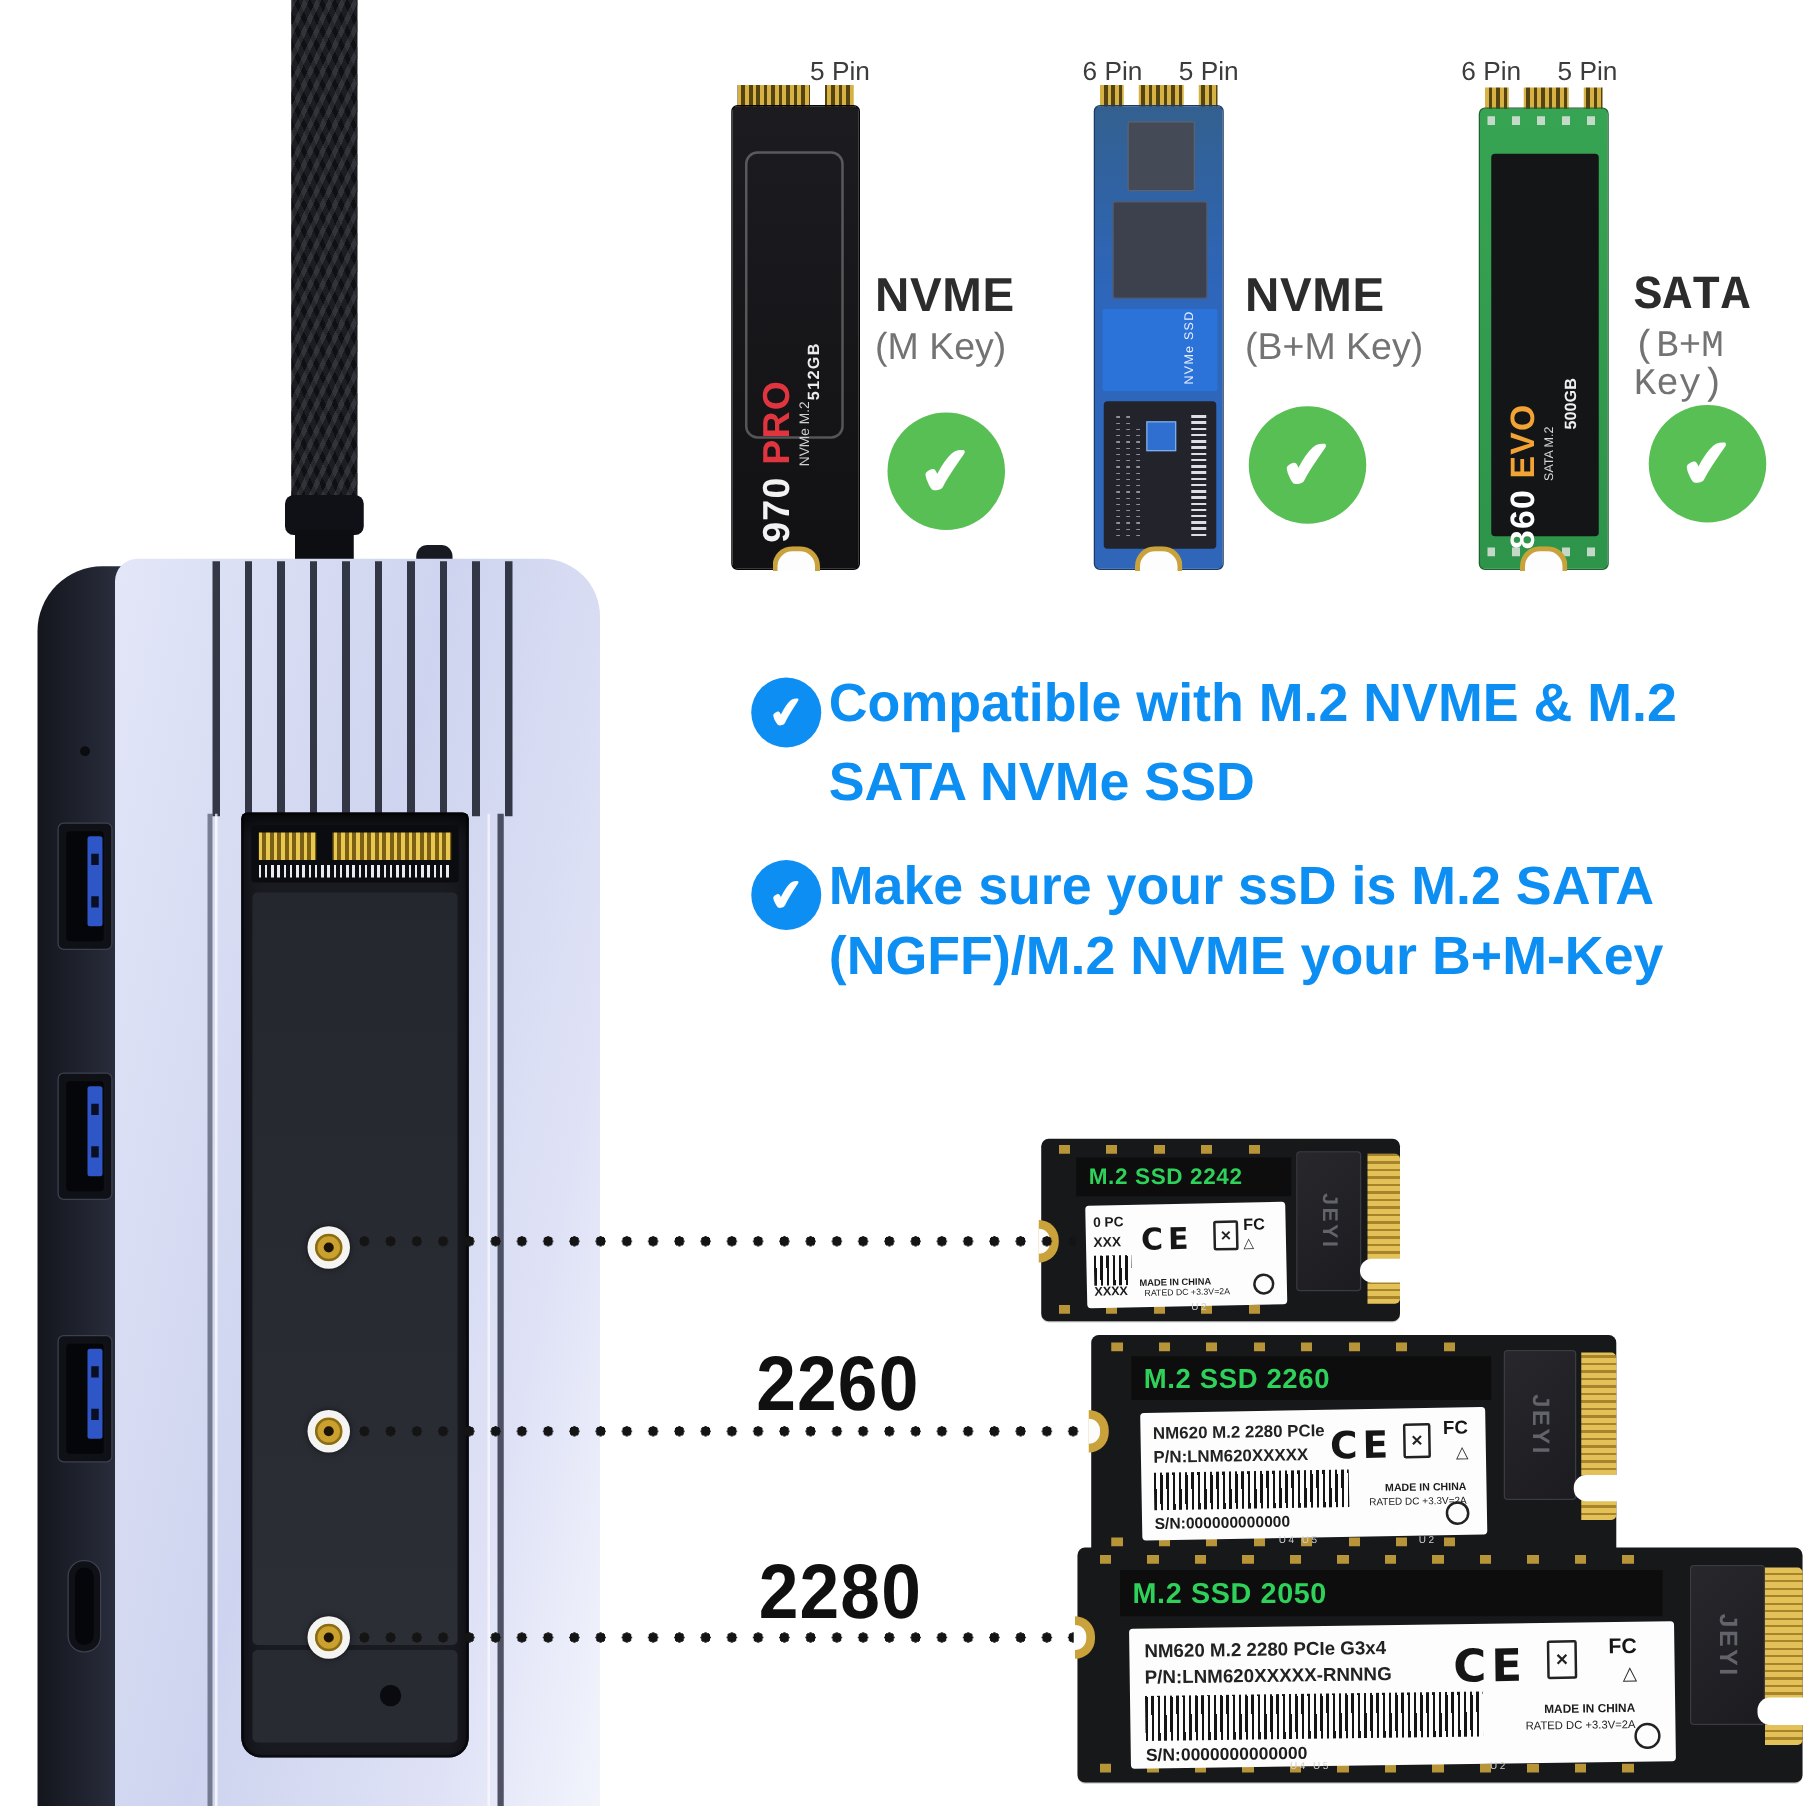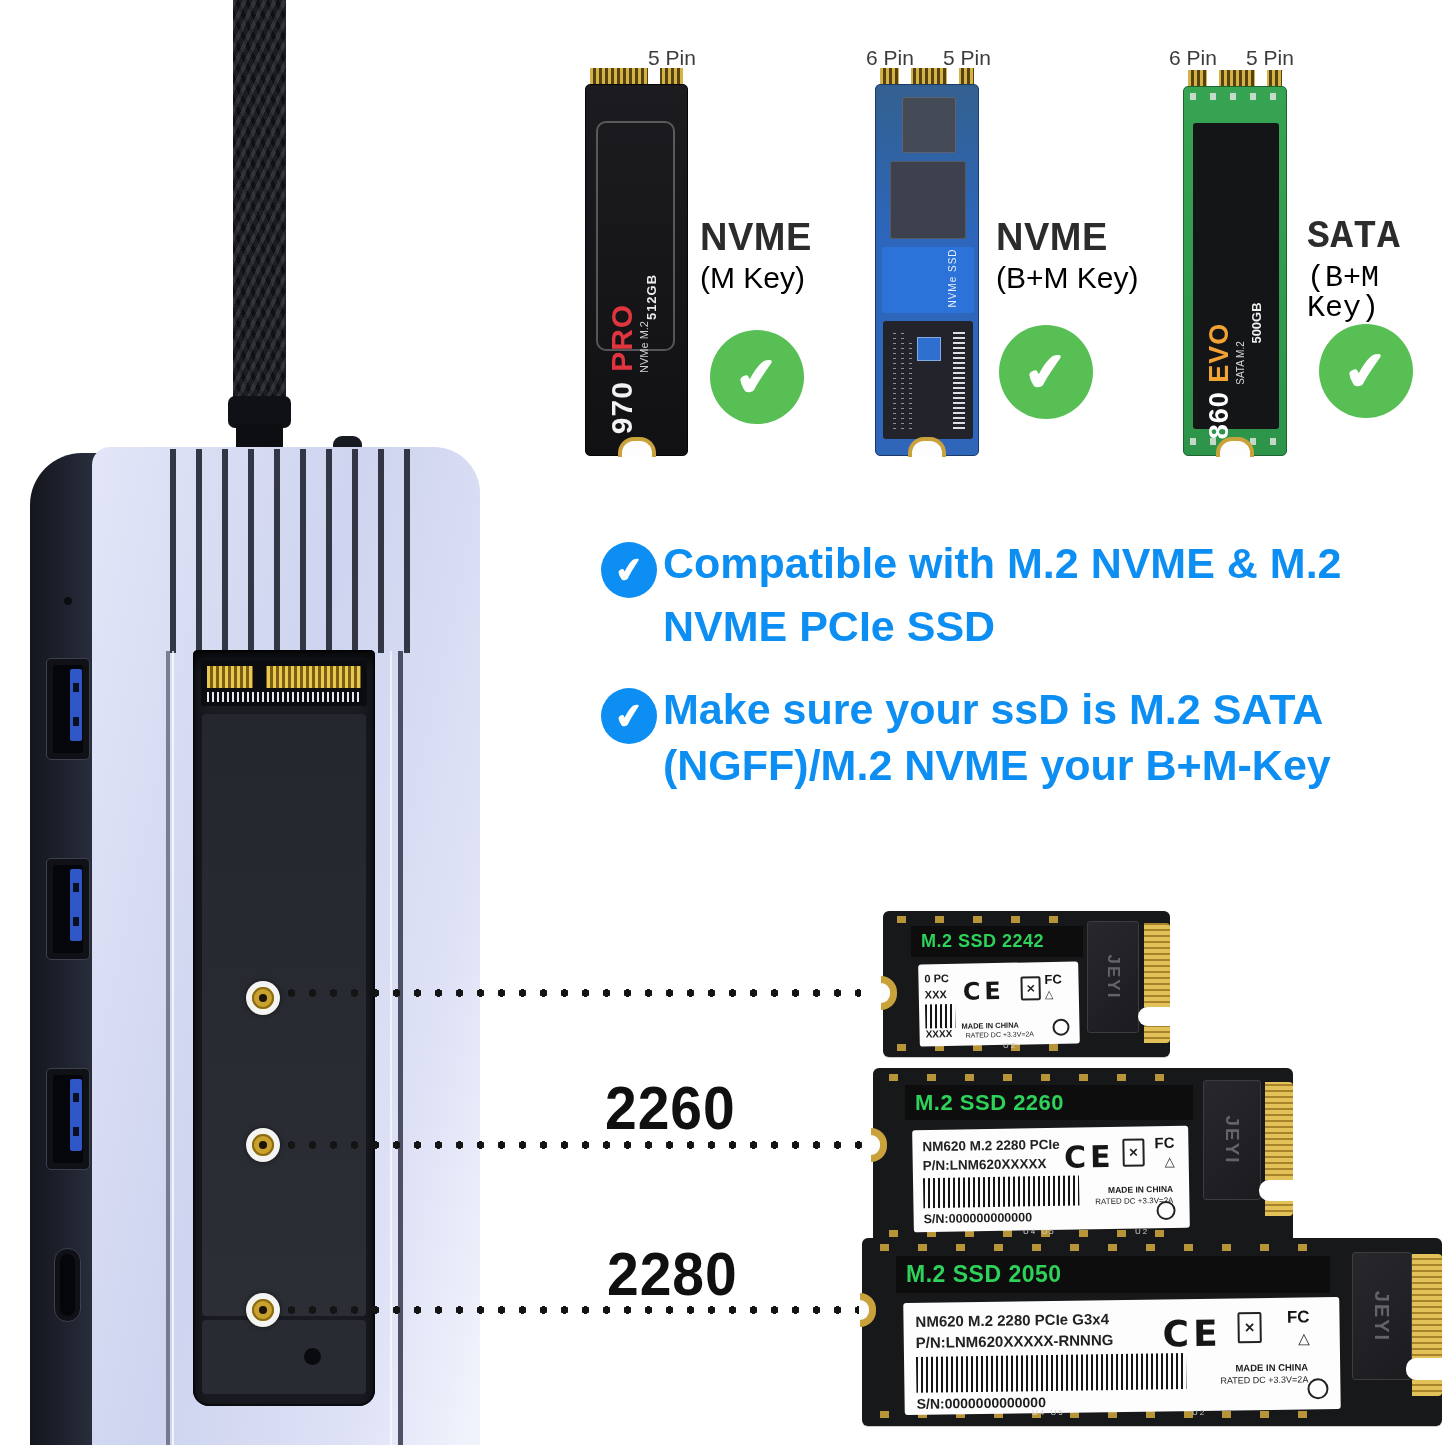--- a/index.html
+++ b/index.html
@@ -88,21 +88,21 @@
   .ssd-green .pcb{background:linear-gradient(180deg,#36a452,#2d9449);border:1px solid #1d6330;}
   .gpads{position:absolute;left:6px;width:92px;height:7px;
     background:repeating-linear-gradient(90deg,rgba(222,228,222,.85) 0 6px,transparent 6px 20px);}
   .green-label{position:absolute;left:9px;top:36px;width:86px;height:306px;background:#141517;border-radius:3px;}
   .brand-860{font-size:27px;font-weight:700;letter-spacing:1px;color:#ffffff;}
   .brand-860 .orange{color:#f2a333;}
 
   .pin-label{font-size:21px;font-weight:500;color:#3c3c3c;width:70px;text-align:center;}
   .type-label{line-height:1;}
   .type-label .type{font-size:38px;font-weight:600;color:#2c2c2c;letter-spacing:.5px;}
-  .type-label .key{font-size:30px;font-weight:400;color:#000000;margin-top:7px;}
+  .type-label .key{font-size:30px;font-weight:400;color:#737373;margin-top:7px;}
   .gcheck{width:94px;height:94px;border-radius:50%;background:#57bf54;color:#fff;display:flex;
     align-items:center;justify-content:center;font-size:52px;font-weight:bold;}
   .gcheck span{transform:rotate(-6deg);}
 
   
   .bullet-icon{width:56px;height:56px;border-radius:50%;background:#0d8ef2;color:#fff;display:flex;
     align-items:center;justify-content:center;font-size:34px;font-weight:bold;}
   .bullet-icon span{transform:rotate(-8deg);}
   .btxt{font-size:43px;font-weight:700;color:#0d8ef2;white-space:nowrap;letter-spacing:0;
     text-shadow:-3px -3px 0 #fff,3px -3px 0 #fff,-3px 3px 0 #fff,3px 3px 0 #fff,
@@ -280,39 +280,39 @@
     <div class="key">(B+M Key)</div>
   </div>
   <div class="a gcheck" style="left:1319px;top:324px;">
     <span>✔</span>
     </div>
 
   <div class="a bullet-icon" style="left:601px;top:542px;">
     <span>✔</span>
     </div>
   <div class="a btxt" style="left:663px;top:539px;">Compatible with M.2 NVME &amp; M.2</div>
-  <div class="a btxt" style="left:663px;top:602px;">NVME PCIe SSD</div>
+  <div class="a btxt" style="left:663px;top:602px;">SATA NVMe SSD</div>
 
   <div class="a bullet-icon" style="left:601px;top:688px;">
     <span>✔</span>
     </div>
   <div class="a btxt" style="left:663px;top:685px;">Make sure your ssD is M.2 SATA</div>
   <div class="a btxt" style="left:663px;top:741px;">(NGFF)/M.2 NVME your B+M-Key</div>
 
   <div class="a dots" style="left:281px;top:988px;width:580px;"></div>
 
   <div class="a" style="left:605px;top:1072px;">
     <span class="num">2260</span></div>
   <div class="a dots" style="left:281px;top:1140px;width:590px;"></div>
 
   <div class="a" style="left:607px;top:1238px;">
     <span class="num">2280</span></div>
   <div class="a dots" style="left:281px;top:1305px;width:578px;"></div>
 
-  <div class="a jcard" style="left:883px;top:911px;width:287px;height:146px;">
+  <div class="a jcard" style="left:833px;top:911px;width:287px;height:146px;">
     <div class="jpads" style="left:14px;top:5px;width:180px;"></div>
     <div class="jpads" style="left:14px;bottom:6px;width:180px;"></div>
     <div class="jtitle" style="left:28px;top:15px;width:162px;height:31px;">
       <span style="font-size:18px;">M.2 SSD 2242</span>
       </div>
     <div class="wlabel" style="left:36px;top:52px;width:160px;height:82px;transform:rotate(-1.2deg);">
       <div class="a" style="left:6px;top:8px;font-size:11px;font-weight:bold;">0 PC</div>
       <div class="a" style="left:6px;top:24px;font-size:11px;font-weight:bold;">XXX</div>
       <div class="a barcode" style="left:6px;top:40px;width:30px;height:24px;"></div>
       <div class="a" style="left:6px;top:64px;font-size:10px;font-weight:bold;">XXXX</div>

